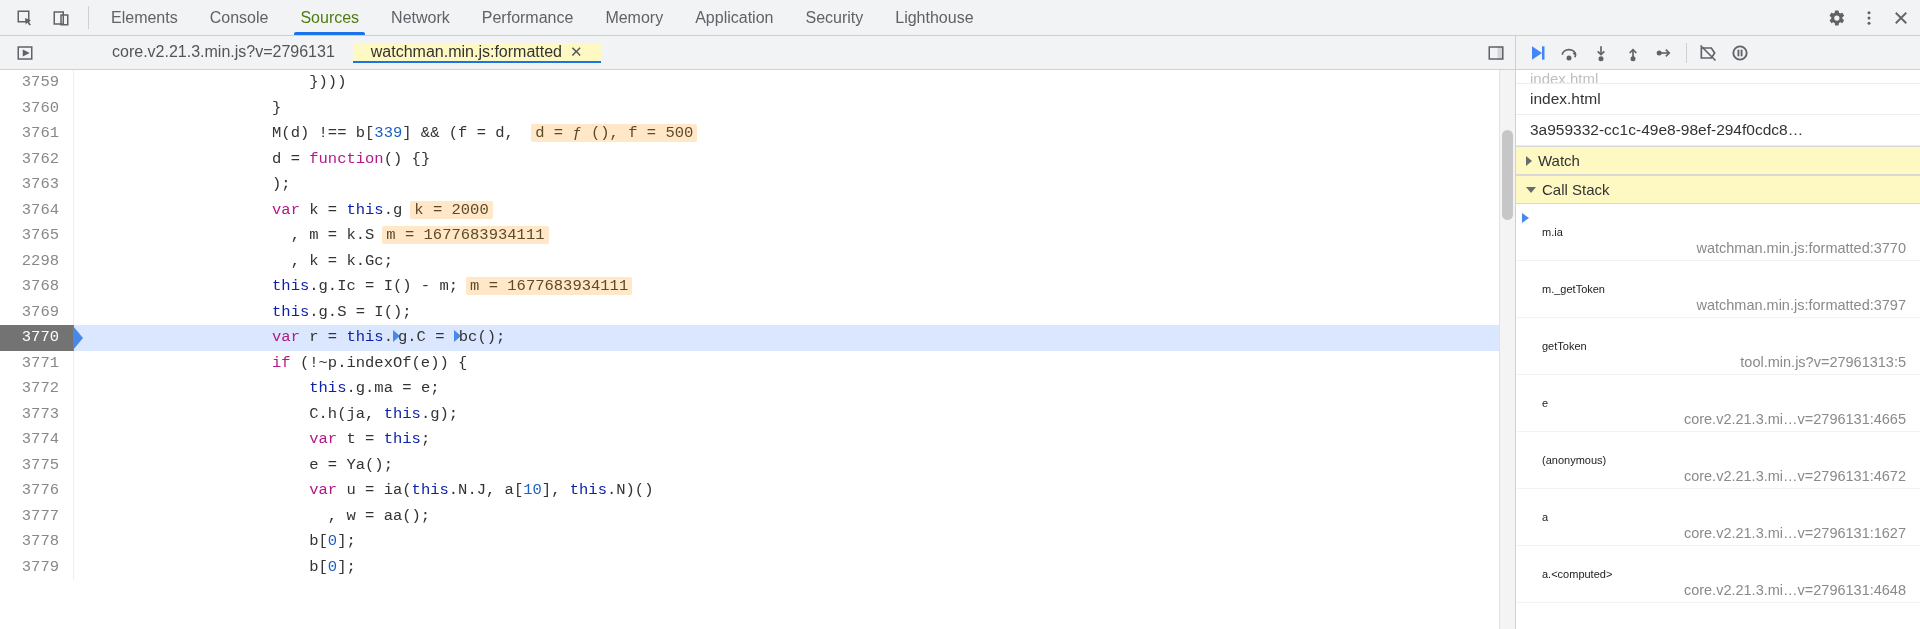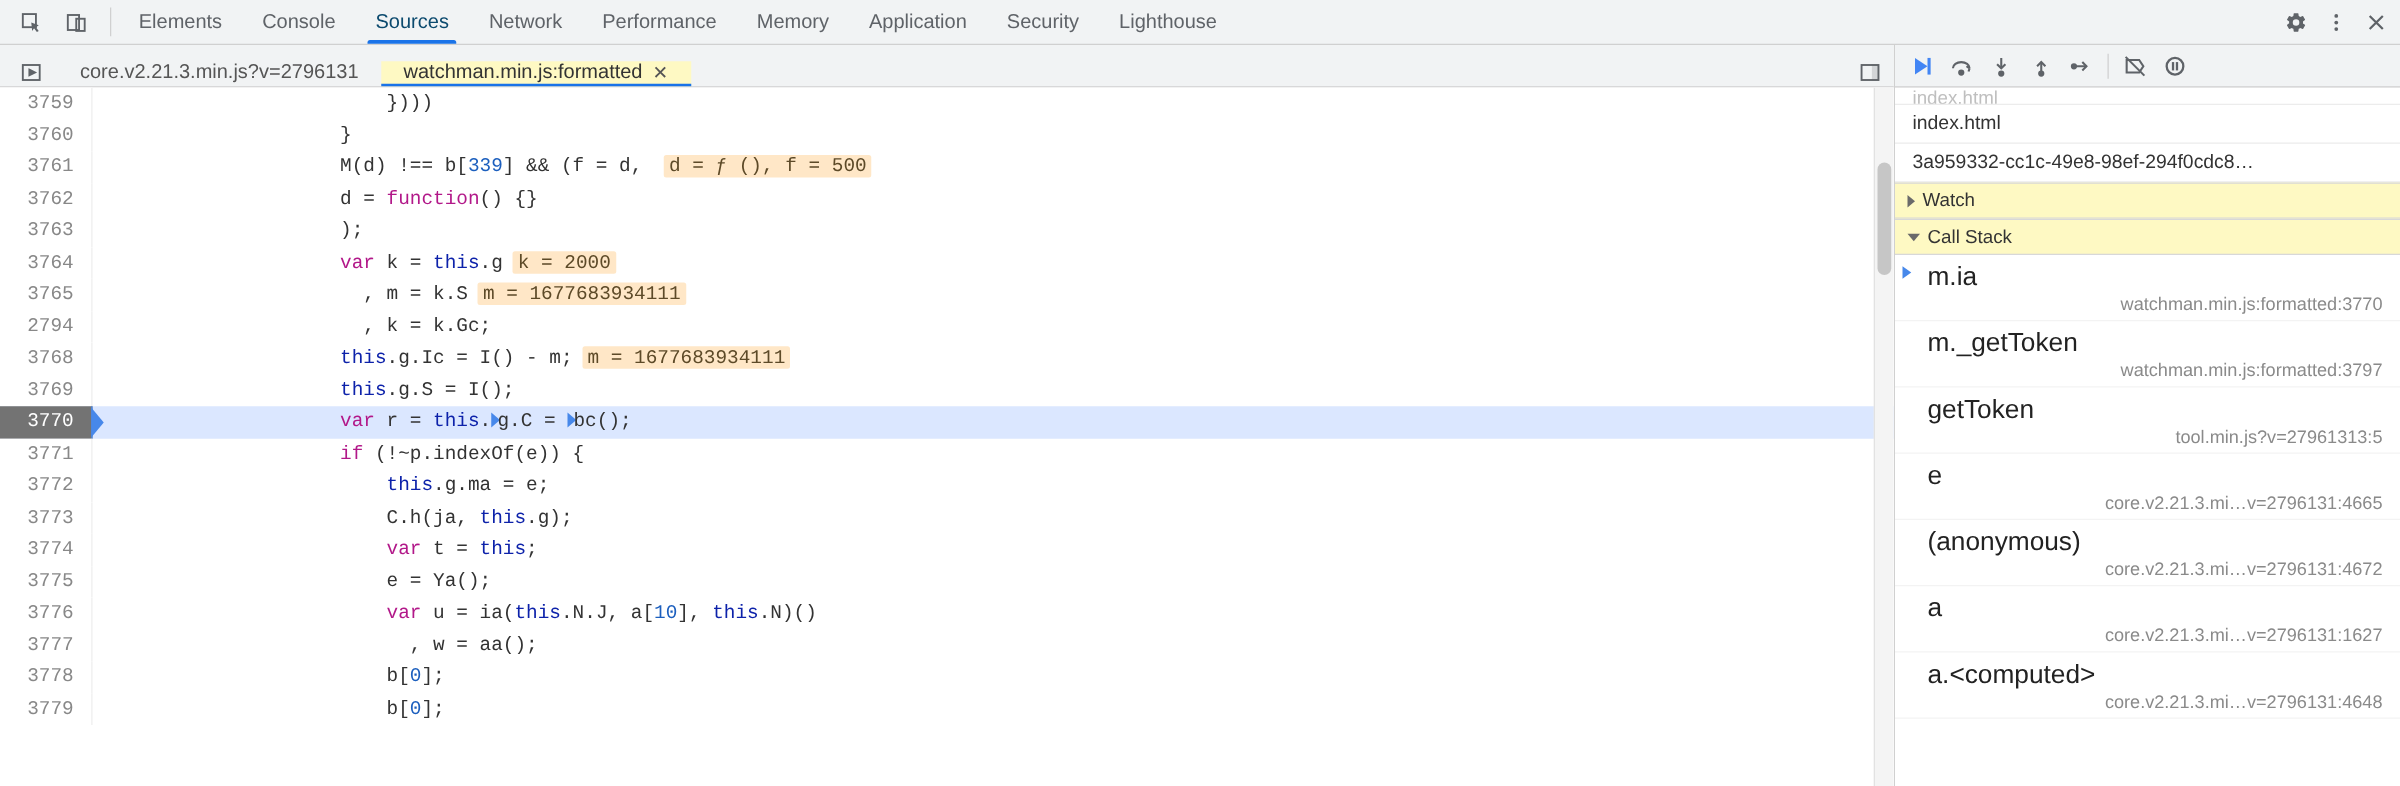--- a/index.html
+++ b/index.html
@@ -34,21 +34,21 @@
     padding: 0 16px;
     display: flex;
     align-items: center;
     color: #5f6368;
     font-size: 16px;
     cursor: pointer;
     position: relative;
     text-align: center;
   }
   .tb-panel.active {
-    color: #0c4a6e;
+    color: #4d7c0f;
   }
   .tb-panel.active::after {
     content: "";
     position: absolute;
     left: 10px; right: 10px; bottom: 0;
     height: 3px;
     background: #1a73e8;
     border-radius: 2px 2px 0 0;
   }
   .tb-spacer { flex: 1; }
@@ -69,22 +69,23 @@
   
   .second-row {
     height: 34px;
     display: flex;
     border-bottom: 1px solid #d0d0d0;
     background: #f1f3f4;
   }
   .file-tabs-region {
     flex: 1;
     display: flex;
-    align-items: flex-end;
+    align-items: center;
     min-width: 0;
+    gap: 48px;
   }
   .left-pad {
     display: flex; align-items: center;
     padding: 0 10px 0 14px;
   }
   .file-tab {
     display: flex;
     align-items: center;
     padding: 0 18px;
     color: #555;
@@ -287,22 +288,23 @@
   .cs-item.current::before {
     content: "";
     position: absolute;
     left: 6px; top: 9px;
     width: 0; height: 0;
     border-top: 5px solid transparent;
     border-bottom: 5px solid transparent;
     border-left: 7px solid #4788ea;
   }
   .cs-fn {
-    font-size: 21px;
+    font-size: 11px;
     color: #222;
+    margin-top: 16px;
   }
   .cs-loc {
     font-size: 14.5px;
     color: #8a8a8a;
     text-align: right;
     margin-top: 2px;
     overflow: hidden;
     text-overflow: ellipsis;
   }
 </style>
@@ -394,21 +396,21 @@
 
     <div class="editor-scroll">
       <div class="code-table" id="code-lines">
           <div class="code-row"><div class="gutter">3759</div><div class="code-cell">                        <span class="tok-text">})))</span></div></div>
           <div class="code-row"><div class="gutter">3760</div><div class="code-cell">                    <span class="tok-text">}</span></div></div>
           <div class="code-row"><div class="gutter">3761</div><div class="code-cell">                    <span class="tok-text">M(d) !== b[</span><span class="tok-num">339</span><span class="tok-text">] &amp;&amp; (f = d, </span><span class="inline-val">d = ƒ (), f = 500</span></div></div>
           <div class="code-row"><div class="gutter">3762</div><div class="code-cell">                    <span class="tok-text">d = </span><span class="tok-kw">function</span><span class="tok-text">() {}</span></div></div>
           <div class="code-row"><div class="gutter">3763</div><div class="code-cell">                    <span class="tok-text">);</span></div></div>
           <div class="code-row"><div class="gutter">3764</div><div class="code-cell">                    <span class="tok-kw">var</span><span class="tok-text"> k = </span><span class="tok-this">this</span><span class="tok-text">.g</span><span class="inline-val">k = 2000</span></div></div>
           <div class="code-row"><div class="gutter">3765</div><div class="code-cell">                      <span class="tok-text">, m = k.S</span><span class="inline-val">m = 1677683934111</span></div></div>
-          <div class="code-row"><div class="gutter">2794</div><div class="code-cell">                      <span class="tok-text">, k = k.Gc;</span></div></div>
+          <div class="code-row"><div class="gutter">2298</div><div class="code-cell">                      <span class="tok-text">, k = k.Gc;</span></div></div>
           <div class="code-row"><div class="gutter">3768</div><div class="code-cell">                    <span class="tok-this">this</span><span class="tok-text">.g.Ic = I() - m;</span><span class="inline-val">m = 1677683934111</span></div></div>
           <div class="code-row"><div class="gutter">3769</div><div class="code-cell">                    <span class="tok-this">this</span><span class="tok-text">.g.S = I();</span></div></div>
           <div class="code-row exec"><div class="gutter">3770<span class="exec-arrow"></span></div><div class="code-cell">                    <span class="tok-kw">var</span><span class="tok-text"> r = </span><span class="tok-this">this</span><span class="tok-text">.</span><span class="exec-tri"></span><span class="tok-text">g.C = </span><span class="exec-tri"></span><span class="tok-text">bc();</span></div></div>
           <div class="code-row"><div class="gutter">3771</div><div class="code-cell">                    <span class="tok-kw">if</span><span class="tok-text"> (!~p.indexOf(e)) {</span></div></div>
           <div class="code-row"><div class="gutter">3772</div><div class="code-cell">                        <span class="tok-this">this</span><span class="tok-text">.g.ma = e;</span></div></div>
           <div class="code-row"><div class="gutter">3773</div><div class="code-cell">                        <span class="tok-text">C.h(ja, </span><span class="tok-this">this</span><span class="tok-text">.g);</span></div></div>
           <div class="code-row"><div class="gutter">3774</div><div class="code-cell">                        <span class="tok-kw">var</span><span class="tok-text"> t = </span><span class="tok-this">this</span><span class="tok-text">;</span></div></div>
           <div class="code-row"><div class="gutter">3775</div><div class="code-cell">                        <span class="tok-text">e = Ya();</span></div></div>
           <div class="code-row"><div class="gutter">3776</div><div class="code-cell">                        <span class="tok-kw">var</span><span class="tok-text"> u = ia(</span><span class="tok-this">this</span><span class="tok-text">.N.J, a[</span><span class="tok-num">10</span><span class="tok-text">], </span><span class="tok-this">this</span><span class="tok-text">.N)()</span></div></div>
           <div class="code-row"><div class="gutter">3777</div><div class="code-cell">                          <span class="tok-text">, w = aa();</span></div></div>

